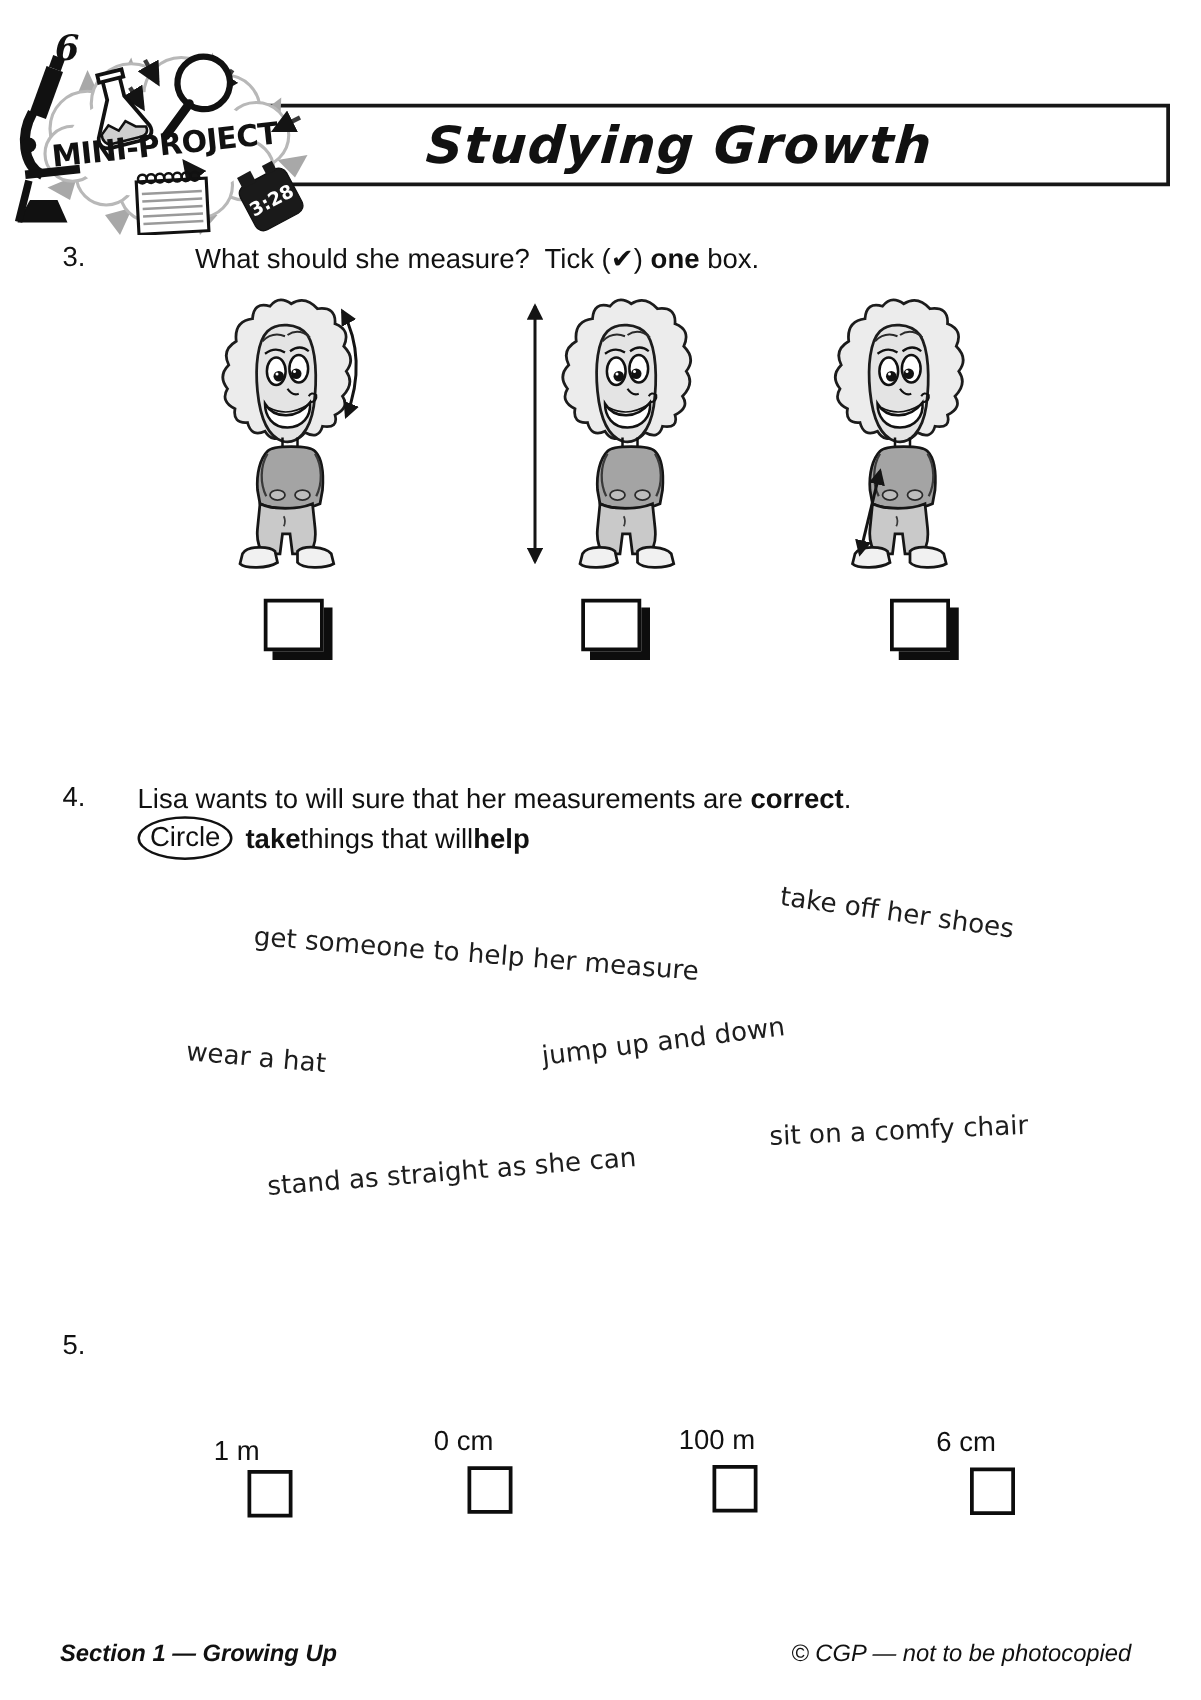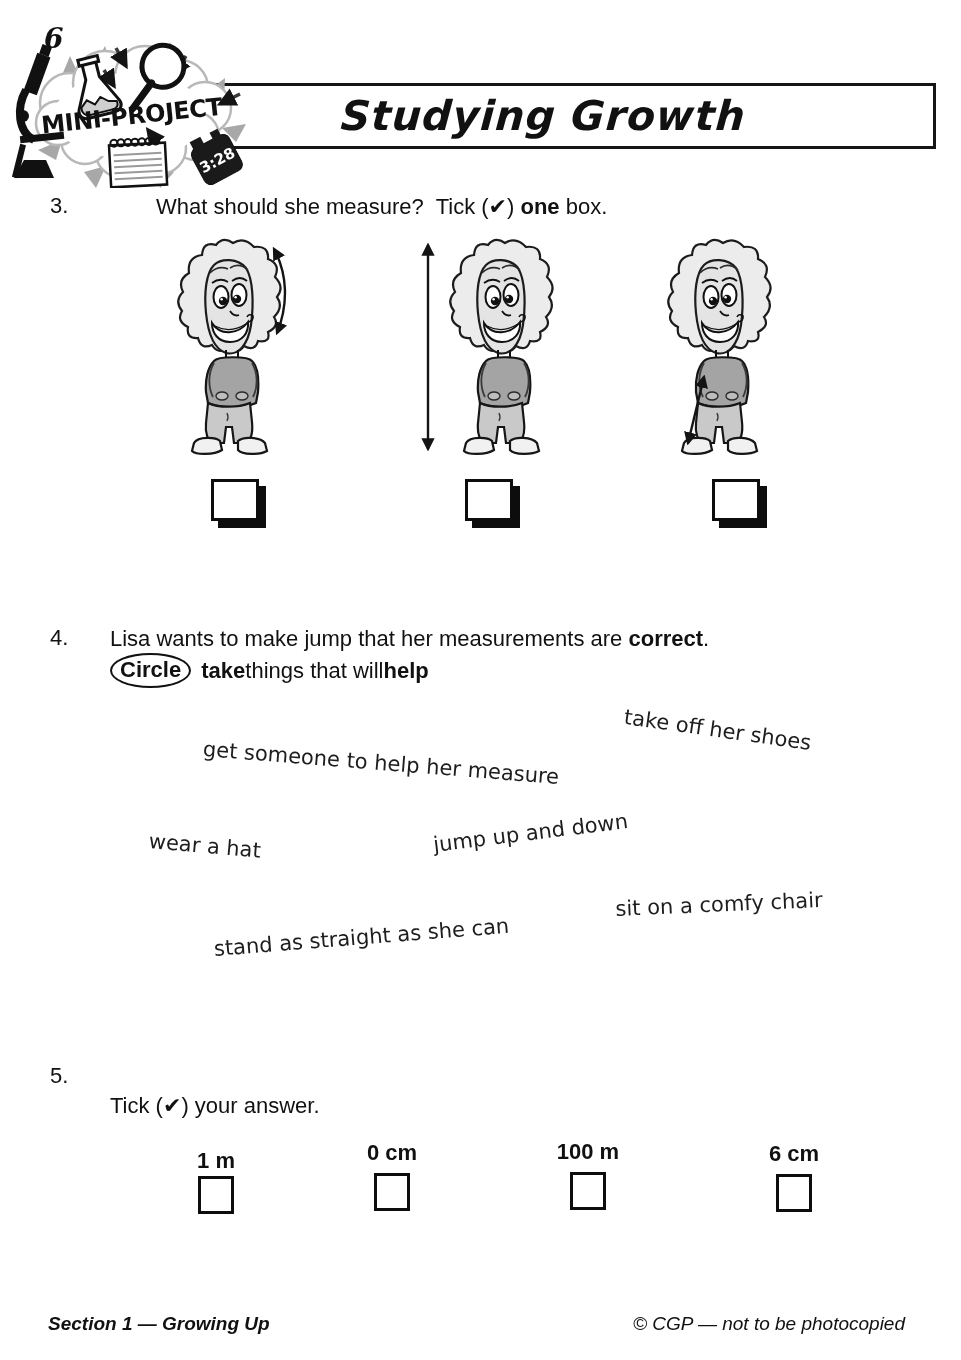--- a/index.html
+++ b/index.html
@@ -24,21 +24,21 @@
   .header-art{left:10px;top:28px;z-index:2;}
   
   .qnum{font-size:22px;}
   .qtext{font-size:22px;line-height:28px;}
   .n3{left:50px;top:193px;}  .t3{left:110px;top:193px;margin-left:46px;}
   .n4{left:50px;top:625px;}  .t4a{left:110px;top:625px;}
   .t4b{left:110px;top:653px;display:flex;align-items:center;}
   .n5{left:50px;top:1063px;} .t5a{left:110px;top:1063px;} .t5b{left:110px;top:1092px;}
   .circle-word{
     display:inline-block;border:2.5px solid #111;border-radius:50%;
-    padding:1px 8px 2px 8px;margin-right:4px;font-weight:bold;
+    padding:1px 8px 2px 8px;margin-right:4px;
   }
   
   .fig{position:absolute;width:150px;height:220px;}
   .fig1{left:158px;top:237px;}
   .fig2{left:418px;top:237px;}
   .fig3{left:648px;top:237px;}
   
   .cb3{
     position:absolute;width:42px;height:36px;background:#fff;
     border:3px solid #0d0d0d;box-shadow:7px 7px 0 0 #0d0d0d;
@@ -49,21 +49,21 @@
     position:absolute;font-family:"DejaVu Sans",sans-serif;font-size:21px;color:#1d1d1d;
     white-space:nowrap;transform-origin:left top;
   }
   .ph1{left:204px;top:737px;transform:rotate(4.5deg);}
   .ph2{left:626px;top:705px;transform:rotate(8deg);}
   .ph3{left:150px;top:829px;transform:rotate(5deg);}
   .ph4{left:432px;top:833px;transform:rotate(-7deg);}
   .ph5{left:615px;top:897px;transform:rotate(-2.5deg);}
   .ph6{left:213px;top:937px;transform:rotate(-4.5deg);}
   
-  .opt-label{position:absolute;width:90px;text-align:center;font-size:22px;font-weight:bold;}
+  .opt-label{position:absolute;width:90px;text-align:left;font-size:22px;}
   .ol1{left:171px;top:1148px;} .ol2{left:347px;top:1140px;}
   .ol3{left:543px;top:1139px;} .ol4{left:749px;top:1141px;}
   .cb5{position:absolute;width:30px;height:32px;background:#fff;border:3px solid #0d0d0d;}
   .cb5a{left:198px;top:1176px;} .cb5b{left:374px;top:1173px;}
   .cb5c{left:570px;top:1172px;} .cb5d{left:776px;top:1174px;}
   
   .footer-left{left:48px;top:1313px;font:italic bold 19px "Liberation Sans",sans-serif;}
   .footer-right{right:56px;top:1313px;font:italic 19px "Liberation Sans",sans-serif;}
 </style>
 </head>
@@ -221,38 +221,37 @@
   <svg class="fig fig3" viewBox="0 0 150 220">
     <use href="#girl-fig"></use>
     <path d="M56,140 L40,206" fill="none" stroke="#141414" stroke-width="2.4" marker-start="url(#ah)" marker-end="url(#ah)"></path>
   </svg>
 
   <div class="cb3 cb3a"></div>
   <div class="cb3 cb3b"></div>
   <div class="cb3 cb3c"></div>
 
   <div class="abs qnum n4">4.</div>
-  <div class="abs qtext t4a"><span>Lisa wants to make jump that her measurements are </span><b>correct</b><span>.</span></div>
+  <div class="abs qtext t4a"><span>Lisa wants to will sure that her measurements are </span><b>correct</b><span>.</span></div>
   <div class="abs qtext t4b">
       <span class="circle-word">Circle</span>
       <span>&nbsp;</span>
       <b>take</b>
       <span> things that will </span>
       <b>help</b>
     </div>
 
   <span class="phrase ph1">get someone to help her measure</span>
   <span class="phrase ph2">take off her shoes</span>
   <span class="phrase ph3">wear a hat</span>
   <span class="phrase ph4">jump up and down</span>
   <span class="phrase ph5">sit on a comfy chair</span>
   <span class="phrase ph6">stand as straight as she can</span>
 
   <div class="abs qnum n5">5.</div>
-  <div class="abs qtext t5b">Tick (✔) your answer.</div>
 
   <div class="opt-label ol1">1 m</div>
   <div class="opt-label ol2">0 cm</div>
   <div class="opt-label ol3">100 m</div>
   <div class="opt-label ol4">6 cm</div>
   <div class="cb5 cb5a"></div>
   <div class="cb5 cb5b"></div>
   <div class="cb5 cb5c"></div>
   <div class="cb5 cb5d"></div>
 

